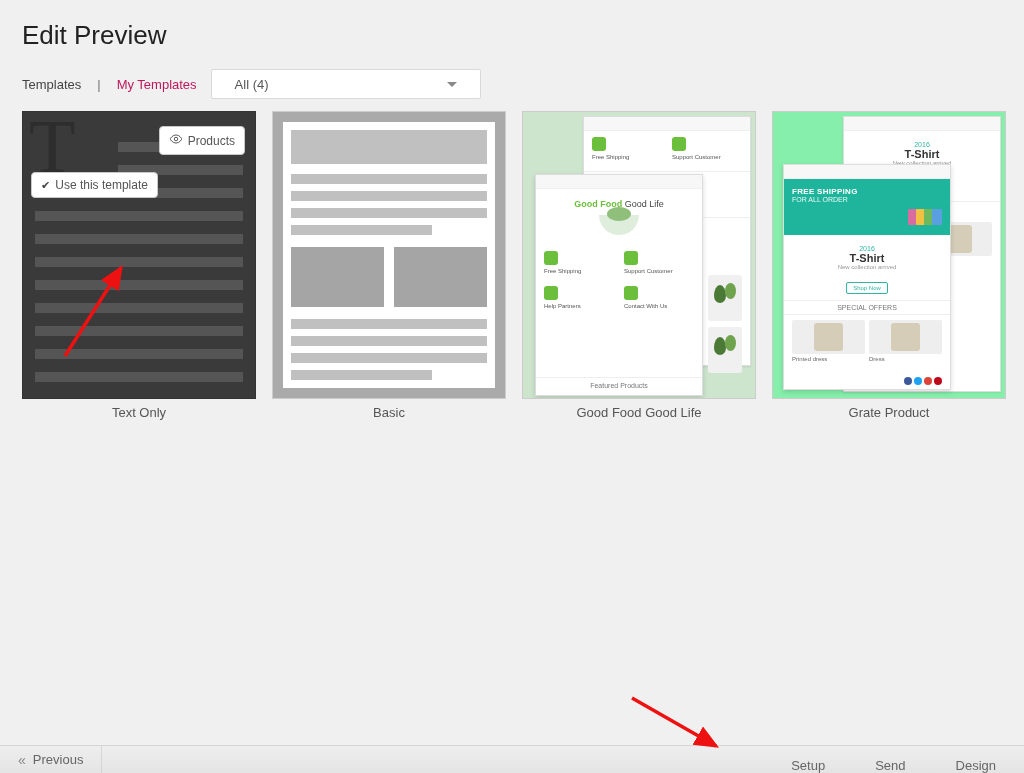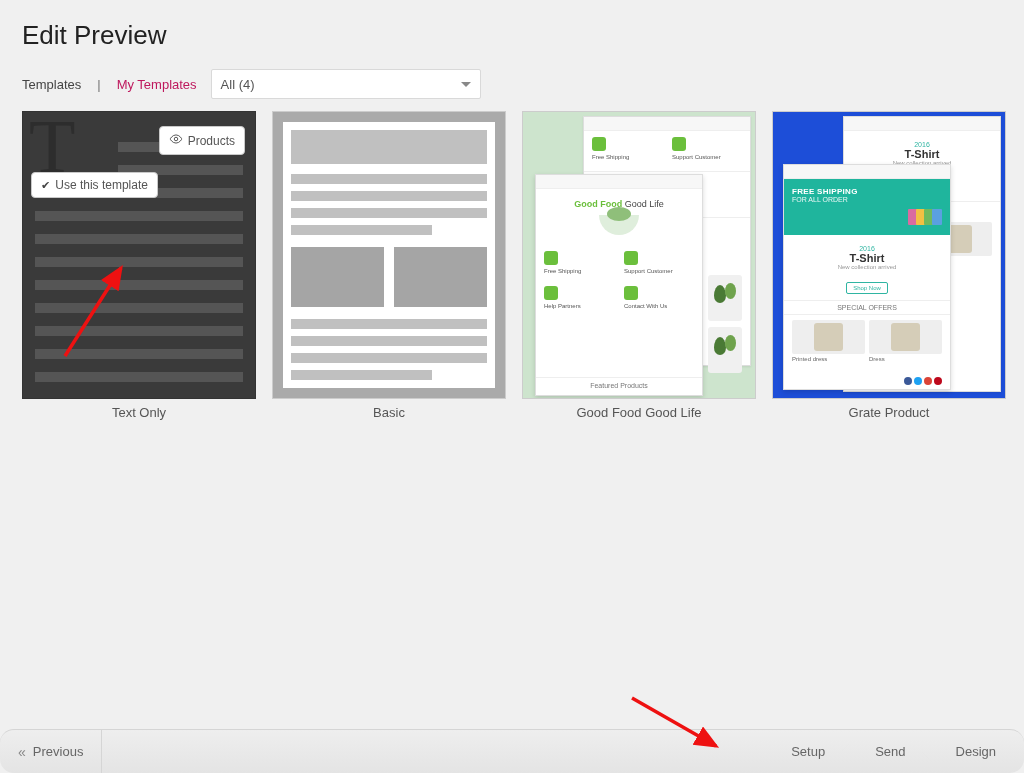--- a/index.html
+++ b/index.html
@@ -16,21 +16,21 @@
     padding: 20px 22px 0 22px;
   }
   .page-title { font-size: 26px; font-weight: 400; color: #222; margin-bottom: 18px; }
   .top-controls { display: flex; align-items: center; gap: 14px; margin-bottom: 12px; }
   .tab-link { font-size: 13px; color: #444; }
   .tab-sep { color: #777; font-size: 13px; margin: 0 2px; }
   .tab-link.active { color: #be185d; }
   .dropdown {
     display: flex; align-items: center; justify-content: space-between;
     background: #fff; border: 1px solid #d9d9d9;
-    width: 270px; height: 30px; padding: 0 9px; font-size: 13px; color: #555;
+    width: 270px; height: 30px; padding: 0 23px; font-size: 13px; color: #555;
     border-radius: 2px; cursor: pointer; gap: 40px;
   }
   .dropdown .caret { width: 0; height: 0; border-left: 5px solid transparent; border-right: 5px solid transparent; border-top: 5px solid #888; }
   
   .templates-grid {
     display: grid;
     grid-template-columns: repeat(4, 234px);
     gap: 16px;
   }
   .template-card { display: flex; flex-direction: column; align-items: center; }
@@ -82,21 +82,21 @@
   .hero-title .gw { color:#6bbf3c; font-weight:bold;}
   .bowl { width:40px; height:20px; border-radius:0 0 40px 40px; background:#dfeedc; margin:6px auto 0; position:relative;}
   .bowl::before{content:""; position:absolute; left:8px; top:-8px; width:24px;height:14px;border-radius:50%; background:#8fbf7a;}
   .veg-slot { position:absolute; right:8px; width:34px; height:46px; background:#f0f0f0; border-radius:3px;}
   .veg-slot.v1{ top:158px;}
   .veg-slot.v2{ top:210px;}
   .av{position:absolute; left:6px; top:10px; width:12px;height:18px; background:#4a7a35; border-radius:50% 50% 50% 50%/60% 60% 40% 40%;}
   .av2{position:absolute; right:6px; top:8px; width:11px;height:16px; background:#6fa34d; border-radius:50%;}
   .section-foot { position:absolute; bottom:6px; left:0; right:0; text-align:center; font-size:7px; color:#777; border-top:1px solid #eee; padding-top:4px;}
   
-  .thumb-purple { background:#1d4ed8; position:relative; }
+  .thumb-purple { background:#86efac; position:relative; }
   .p-back { left:70px; top:4px; width:158px; height:276px;}
   .p-front { left:10px; top:52px; width:168px; height:226px; box-shadow:0 2px 5px rgba(0,0,0,.15);}
   .tshirt-hero { text-align:center; padding:10px 0 6px;}
   .tshirt-year{ font-size:7px; color:#2fb5a2;}
   .tshirt-title{ font-size:11px; color:#333; font-weight:600;}
   .tshirt-sub{ font-size:6px; color:#999; margin-bottom:6px;}
   .shop-btn{ display:inline-block; border:1px solid #2fb5a2; color:#2fb5a2; font-size:6px; padding:2px 6px; border-radius:2px;}
   .teal-panel { background:#1fb59d; color:#fff; margin:0; height:56px; position:relative; padding:8px; }
   .teal-panel .t1{font-size:8px; font-weight:bold; letter-spacing:.3px;}
   .teal-panel .t2{font-size:7px; opacity:.9;}
@@ -115,34 +115,34 @@
   .prod .pp { font-size:7px; color:#1fb59d; font-weight:bold;}
   .social { text-align:right; padding:4px 8px;}
   .sdot{display:inline-block;width:8px;height:8px;border-radius:50%;margin-left:2px;}
   .sdot.s1{background:#3b5998;} .sdot.s2{background:#1da1f2;} .sdot.s3{background:#db4437;} .sdot.s4{background:#bd081c;}
   .back-divider{ height:1px; background:#eee; margin:5px 0;}
   .back-offers{font-size:6px;color:#888; padding:2px 8px;}
   
   .arrow { position:absolute; pointer-events:none; z-index:20;}
   
   .footer {
-    position:absolute; left:0; right:0; bottom:0; height:44px;
+    position:absolute; left:0; right:0; bottom:0; height:28px;
     background:linear-gradient(#eee,#e4e4e4);
     border-top:1px solid #d5d5d5;
-    display:flex; align-items:stretch;border-radius:14px;
+    display:flex; align-items:stretch;
   }
   .prev-btn {
     display:flex; align-items:center; gap:4px;
     padding: 0 18px; font-size:13px; color:#666;
     border-right: 1px solid #d5d5d5;
     cursor:pointer;
   }
   .dbl-caret::before{content:"«"; color:#888; font-size:14px; margin-right:3px;}
   .spacer { flex:1; }
-  .steps { display:flex; align-items:center; }
+  .steps { display:flex; align-items:flex-end; }
   .step {
     display:flex; align-items:center; padding: 0 28px 0 22px;
     font-size:13px; color:#666; position:relative; cursor:pointer;
   }
   .step.active { color:#1a8fe3; font-weight:500;}
   .step::after{
     content:""; position:absolute; right:-1px; top:0; bottom:0; width:18px;
     background:
       linear-gradient(135deg, transparent 49%, #d0d0d0 50%, transparent 51%) top right/100% 50% no-repeat,
       linear-gradient(45deg,  transparent 49%, #d0d0d0 50%, transparent 51%) bottom right/100% 50% no-repeat;

